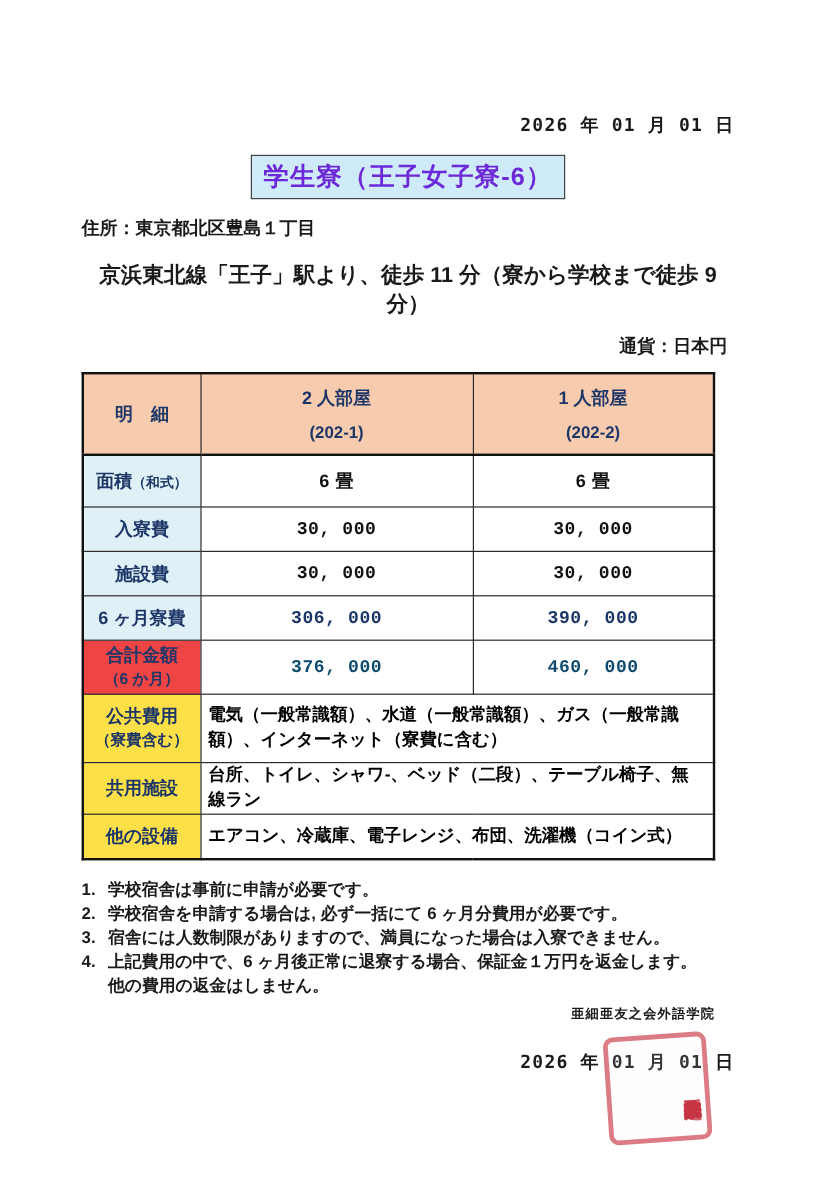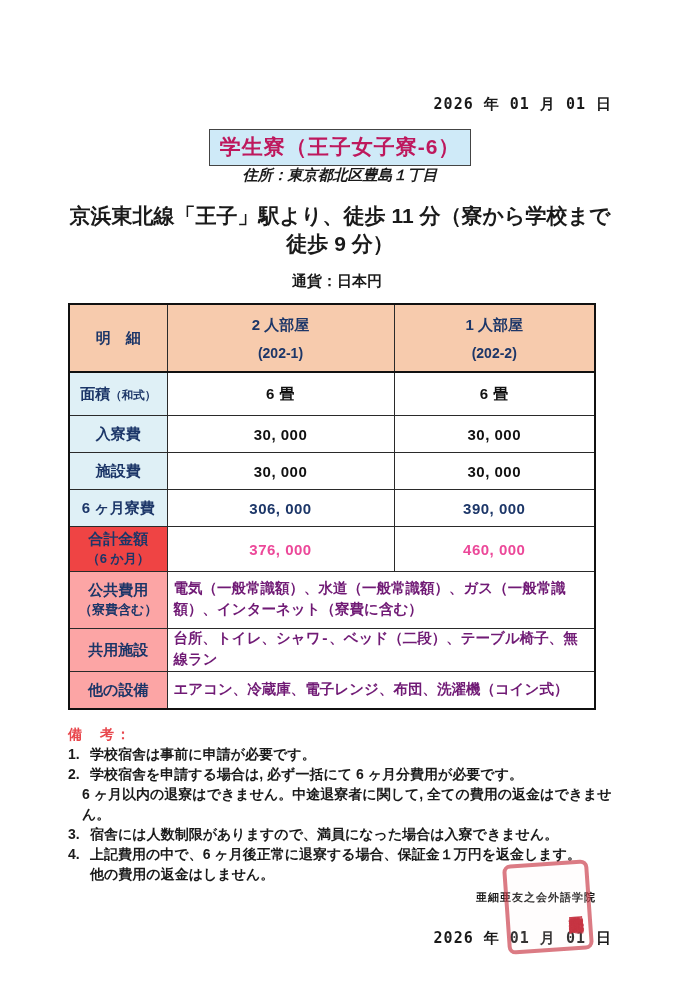--- a/index.html
+++ b/index.html
@@ -19,28 +19,28 @@
     text-align:right;
     font-size:15px; font-weight:700;
     font-family:"DejaVu Sans Mono","Liberation Sans",monospace;
     letter-spacing:1px;
   }
   .title-wrap { text-align:center; margin-top:15px; }
   .title-box {
     display:inline-block;
     background:#cfeaf8;
     border:1.5px solid #444;
-    color:#be185d;
+    color:#6d28d9;
     font-size:21px; font-weight:700;
     padding:3px 10px 4px 10px;
     letter-spacing:1px;
   }
-  .address-line { text-align:center; font-size:15px; font-weight:700;font-style:italic; }
-  .access-line  { margin-top:17px; text-align:center; font-size:21px; font-weight:700; }
-  .currency-line{ margin-top:14px; text-align:center; padding-right:6px; font-size:15px; font-weight:700; }
+  .address-line { margin-top:15px; font-size:15px; font-weight:700; }
+  .access-line  { margin-top:17px; text-align:center; font-size:18px; font-weight:700; }
+  .currency-line{ margin-top:14px; text-align:right; padding-right:6px; font-size:15px; font-weight:700; }
 
   table.price {
     margin-top:12px;
     border-collapse:collapse;
     table-layout:fixed;
     width:526px;
     border:2.2px solid #111;
   }
   table.price th, table.price td {
     border:1.5px solid #2a2a2a;
@@ -50,34 +50,34 @@
   col.c1 { width:98px; } col.c2 { width:227px; } col.c3 { width:201px; }
 
   tr.hdr th { background:#f7cbad; color:#1c3668; font-size:15px; height:66px; border-bottom:2.5px solid #111; }
   tr.hdr .sub { margin-top:10px; font-size:14px; }
 
   th.lbl { color:#1c3668; font-size:15px; text-align:center; }
   th.lbl .small { font-size:11.5px;text-align:right; }
   th.lbl .sub2 { font-size:13px; margin-top:1px; }
   .bg-blue   { background:#dff0f6; }
   .bg-peach  { background:#ef4444; }
-  .bg-yellow { background:#fca5a5; }
+  .bg-yellow { background:#fde047; }
 
   td.val {
     text-align:center; font-size:15px; color:#111;
-    font-family:Liberation Sans, sans-serif;
+    font-family:Liberation Mono, monospace;
     letter-spacing:0.5px;
   }
   tr.r-area  td.val, tr.r-entry td.val, tr.r-facil td.val, tr.r-depos td.val { height:36px; }
   tr.r-area  td.val { height:42px; font-family:"Liberation Sans",sans-serif; }
   tr.r-rent6 td.val { height:36px; color:#1c3668; }
-  tr.r-total td.val { height:44px; color:#ec4899; }
+  tr.r-total td.val { height:44px; color:#0c4a6e; }
   td.merged {
-    text-align:left; font-size:14.5px; color:#701a75;
-    padding:4px 10px; line-height:21px;font-family:Liberation Mono, monospace;
+    text-align:left; font-size:14.5px; color:#000000;
+    padding:4px 10px; line-height:21px;
   }
   tr.r-public th { height:56px; }
   tr.r-shared th { height:34px; }
   tr.r-other  th { height:36px; }
 
   .notes { margin-top:14px; font-size:14px; line-height:20px; font-weight:700; }
   .notes-heading { color:#e8474d; letter-spacing:2px; }
   .note-item { display:flex; }
   .note-num { width:22px; flex:0 0 22px; }
   .note-cont { padding-left:14px; }
@@ -188,32 +188,30 @@
       </tr>
 
       <tr class="r-other">
         <th class="lbl bg-yellow">他の設備</th>
         <td class="merged" colspan="2">エアコン、冷蔵庫、電子レンジ、布団、洗濯機（コイン式）</td>
       </tr>
     </tbody>
       </table>
 
     <div class="notes">
-      <div class="notes-heading">備　考：</div>
 
       <div class="note-item">
         <span class="note-num">1.</span>
         <span>学校宿舎は事前に申請が必要です。</span>
       </div>
 
       <div class="note-item">
         <span class="note-num">2.</span>
         <span>学校宿舎を申請する場合は, 必ず一括にて 6 ヶ月分費用が必要です。</span>
       </div>
-      <div class="note-cont">6 ヶ月以内の退寮はできません。中途退寮者に関して, 全ての費用の返金はできません。</div>
 
       <div class="note-item">
         <span class="note-num">3.</span>
         <span>宿舎には人数制限がありますので、満員になった場合は入寮できません。</span>
       </div>
 
       <div class="note-item">
         <span class="note-num">4.</span>
         <span>上記費用の中で、6 ヶ月後正常に退寮する場合、保証金１万円を返金します。</span>
       </div>

